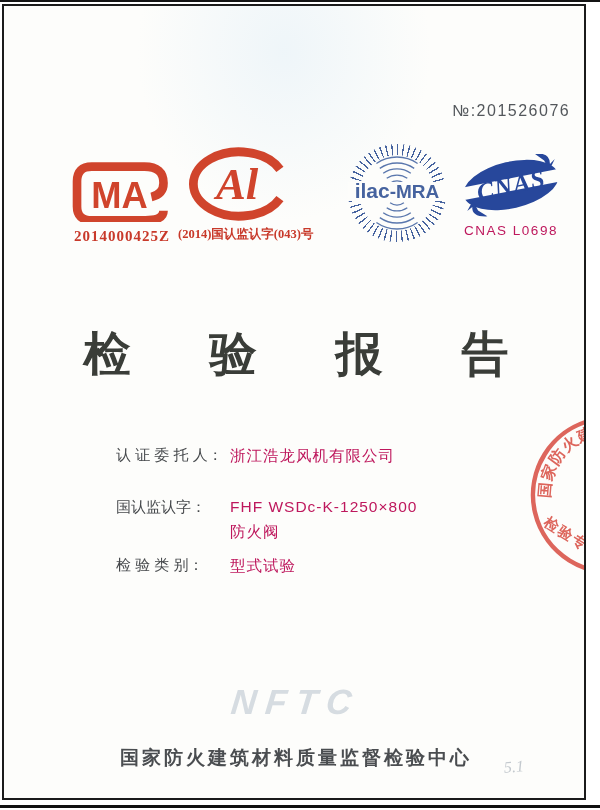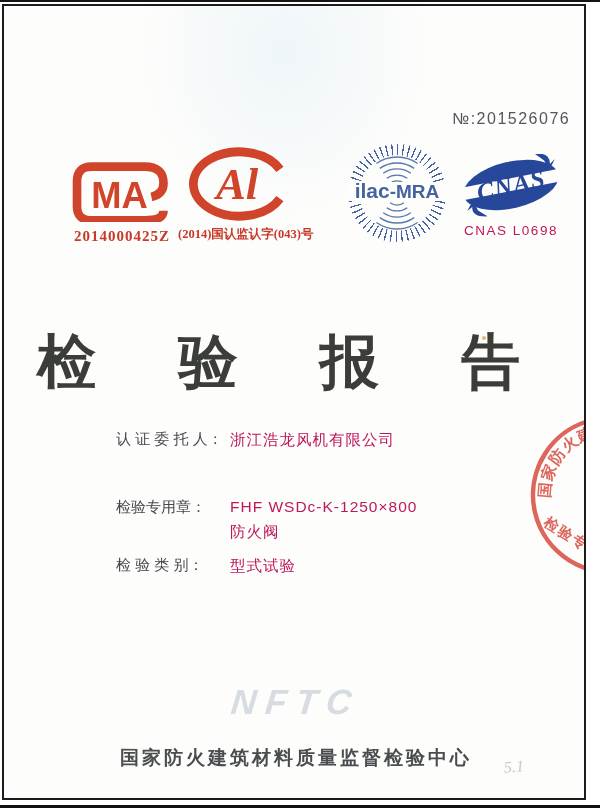--- a/index.html
+++ b/index.html
@@ -14,21 +14,21 @@
     border:2px solid #1b1b1b; background:#fdfdfb; overflow:hidden;
   }
   .page::before { 
     content:""; position:absolute; left:120px; top:0; width:320px; height:230px;
     background:radial-gradient(ellipse at 50% 20%, rgba(205,228,244,.30), rgba(205,228,244,0) 65%);
     pointer-events:none;
   }
 
   .report-no {
     position:absolute; left:448px; top:96px;
-    font-size:16px; letter-spacing:1.5px; color:#53575b;margin-top:8px;
+    font-size:16px; letter-spacing:1.5px; color:#53575b;
   }
 
   
   .logo-block { position:absolute; text-align:center; }
   .cma-block  { left:48px;  top:152px; width:140px; }
   .cal-block  { left:174px; top:140px; width:124px; }
   .ilac-block { left:344px; top:138px; width:98px;  height:98px; }
   .cnas-block { left:452px; top:148px; width:110px; }
 
   .red-code   { color:#c8392a; font-family:"Liberation Serif", serif; font-weight:bold; }
@@ -41,28 +41,28 @@
     background:repeating-conic-gradient(#46639f 0deg 1.7deg, transparent 1.7deg 7.2deg);
   }
   .ilac-inner { position:absolute; inset:11px; border-radius:50%; background:#fdfdfb; }
   .ilac-svg { position:absolute; inset:0; }
 
   .cnas-cn { font-size:13px; color:#3c4045; letter-spacing:8px; padding-left:8px; margin-top:1px; }
   .cnas-no { font-size:13.5px; color:#be185d; letter-spacing:1.5px; margin-top:1px; }
 
   
   .doc-title {
-    position:absolute; left:0; top:317px; width:584px; 
-    font-size:59px; font-weight:bold; color:#3a3d38;
+    position:absolute; left:0; top:317px; width:584px; text-align:center;
+    font-size:47px; font-weight:bold; color:#3a3d38;
     letter-spacing:33px; padding-left:33px; white-space:nowrap;
   }
 
   
   .field-row { position:absolute; left:112px; display:flex; align-items:flex-start; }
-  .field-row-1 { top:424px;text-align:right; }
+  .field-row-1 { top:440px;text-align:right; }
   .field-row-2 { top:492px; }
   .field-row-3 { top:550px; }
   .field-label { width:102px; font-size:15px; color:#46494c; white-space:nowrap; flex:none; }
   .field-value { margin-left:12px; font-size:15.5px; color:#be185d; letter-spacing:1px; }
   .field-value .line2 { margin-top:6px; }
 
   
   .stamp { position:absolute; left:521px; top:404px; width:170px; height:170px; opacity:.82; }
 
   
@@ -148,21 +148,21 @@
 
   <div class="dust-dot"></div>
 
   <div class="doc-title">检 验 报 告</div>
 
   <div class="field-row field-row-1">
     <div class="field-label">认 证 委 托 人：</div>
     <div class="field-value">浙江浩龙风机有限公司</div>
   </div>
   <div class="field-row field-row-2">
-    <div class="field-label">检验专用章：</div>
+    <div class="field-label">国认监认字：</div>
     <div class="field-value">
       <div>FHF WSDc-K-1250×800</div>
       <div class="line2">防火阀</div>
     </div>
   </div>
   <div class="field-row field-row-3">
     <div class="field-label">检 验 类 别：</div>
     <div class="field-value">型式试验</div>
   </div>
 

